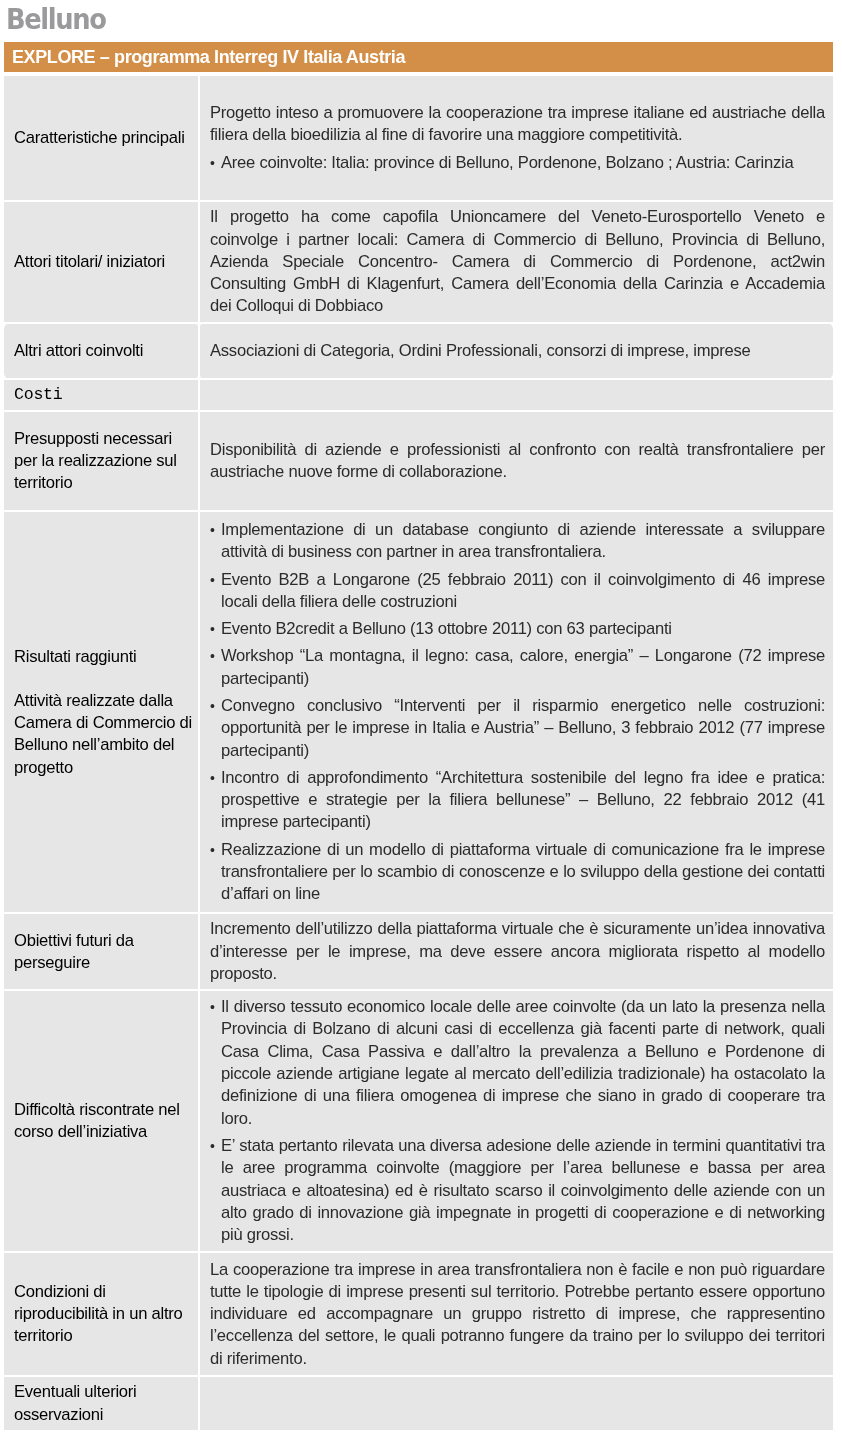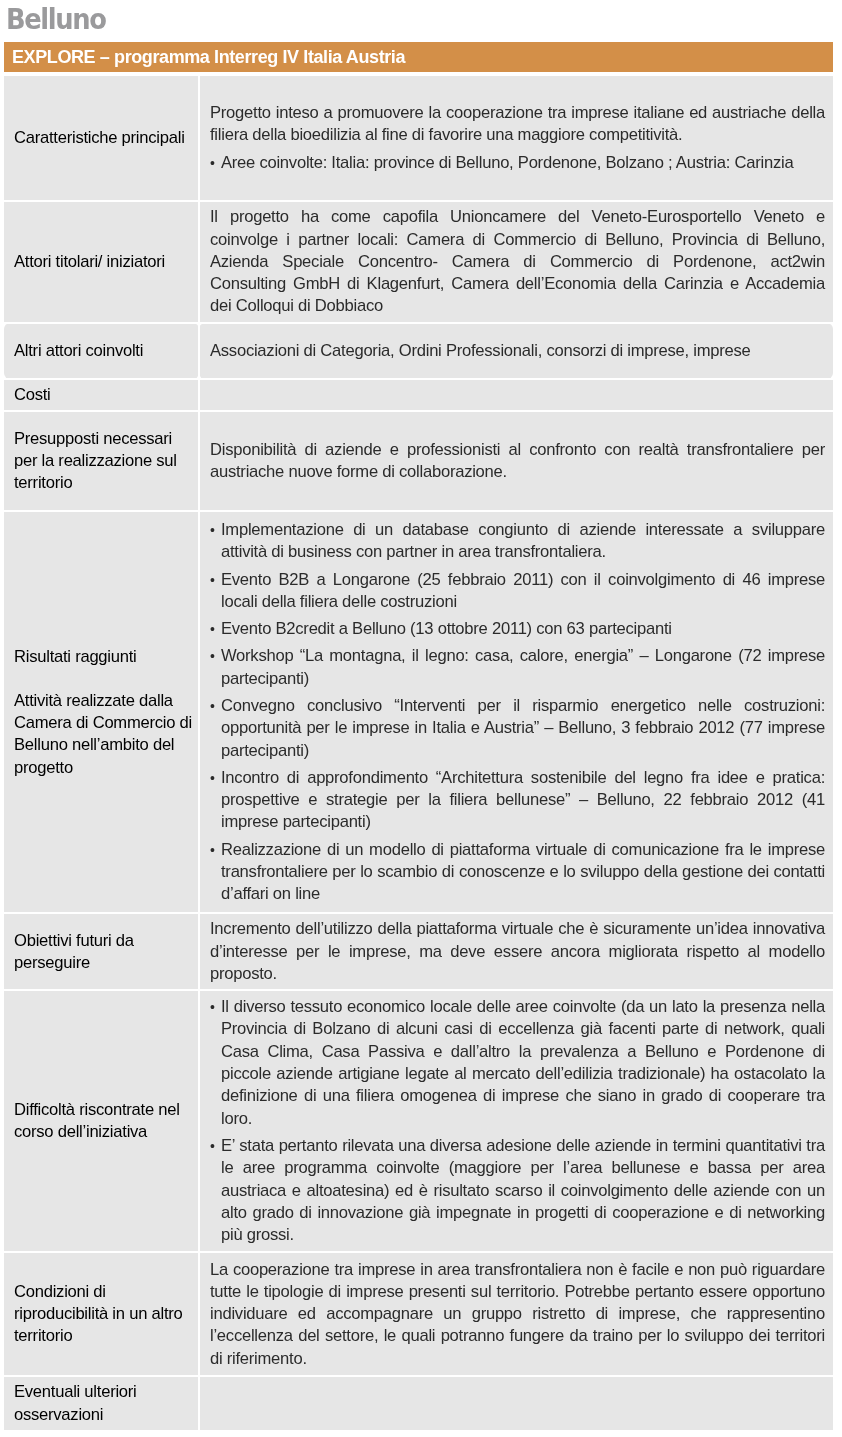--- a/index.html
+++ b/index.html
@@ -90,21 +90,21 @@
     ul.bullets li .dot {
       position: absolute;
       left: 0;
       top: 0;
       font-size: 14px;
     }
     .para + ul.bullets { margin-top: 5px; }
     tr.r-1 td { height: 116px; }
     tr.r-2 td { height: 112px; }
     tr.r-3 td { height: 46px; border-radius: 6px; }
-    tr.r-4 td { height: 22px; }
+    tr.r-4 td { height: 22px; font-family: Liberation Mono, monospace; }
     tr.r-5 td { height: 90px; }
     tr.r-6 td { height: 392px; }
     tr.r-7 td { height: 67px; }
     tr.r-8 td { height: 252px; }
     tr.r-9 td { height: 114px; }
     tr.r-10 td { height: 44px; margin-left: 44px; }
   </style>
 </head>
 <body>
 

